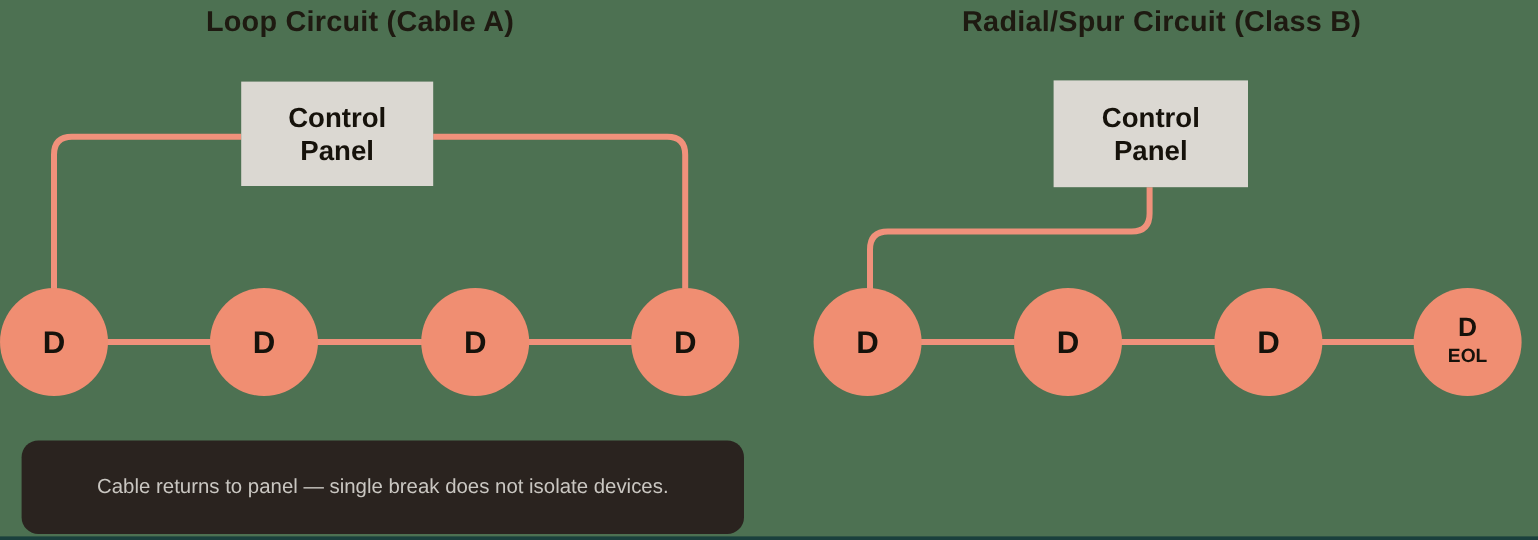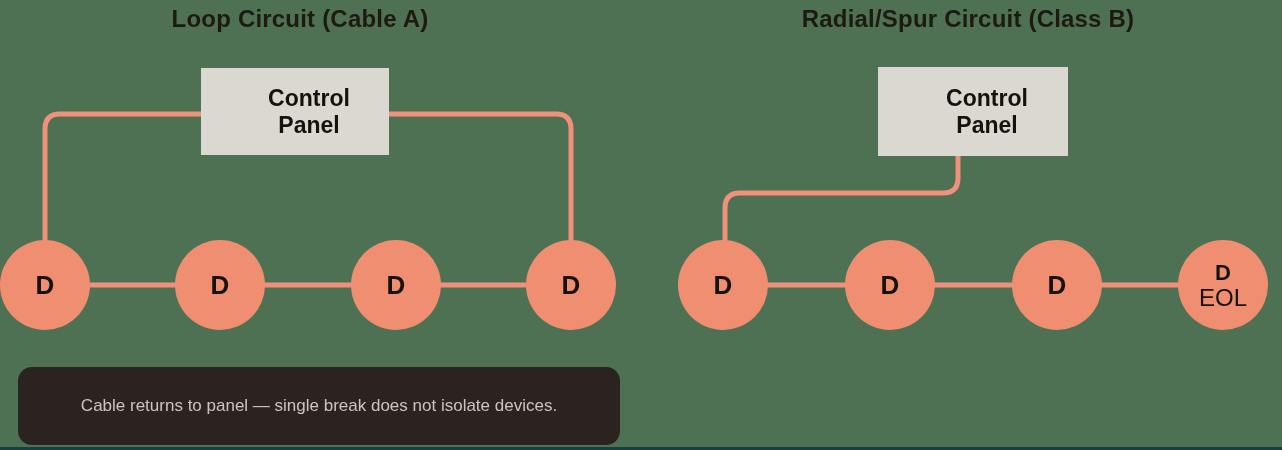--- a/index.html
+++ b/index.html
@@ -16,40 +16,39 @@
     position:absolute;top:4px;height:30px;z-index:3;
     display:flex;align-items:center;justify-content:center;
     font-size:24px;font-weight:700;color:var(--title_text,#1e1a11);
     letter-spacing:0.2px;
   }
   .panel{
     position:absolute;z-index:2;
     background:var(--panel_fill,#dbd8d2);
     display:flex;align-items:center;justify-content:center;
     text-align:center;
-    padding-left:28px;
   }
   .panel-label{
     white-space:pre-line;
     font-size:23px;font-weight:700;line-height:27px;
     color:var(--panel_text,#16120b);
   }
   .device{
     position:absolute;z-index:2;
     width:90px;height:90px;border-radius:50%;
     background:var(--node_fill,#f08e72);
     display:flex;flex-direction:column;align-items:center;justify-content:center;
     text-align:center;
   }
   .device .d-label{
     font-size:26px;font-weight:700;line-height:26px;
     color:var(--panel_text,#16120b);
   }
   .device .d-sub{
-    font-size:24px;font-weight:400;line-height:25px;
+    font-size:16px;font-weight:700;line-height:25px;
     color:var(--panel_text,#16120b);
   }
   .device.two-line .d-label{font-size:22px;line-height:25px;}
   .caption-box{
     position:absolute;z-index:2;border-radius:14px;
     background:var(--caption_bg,#2a231f);
     display:flex;flex-direction:column;align-items:center;justify-content:center;
     text-align:center;
   }
   .caption-line{

